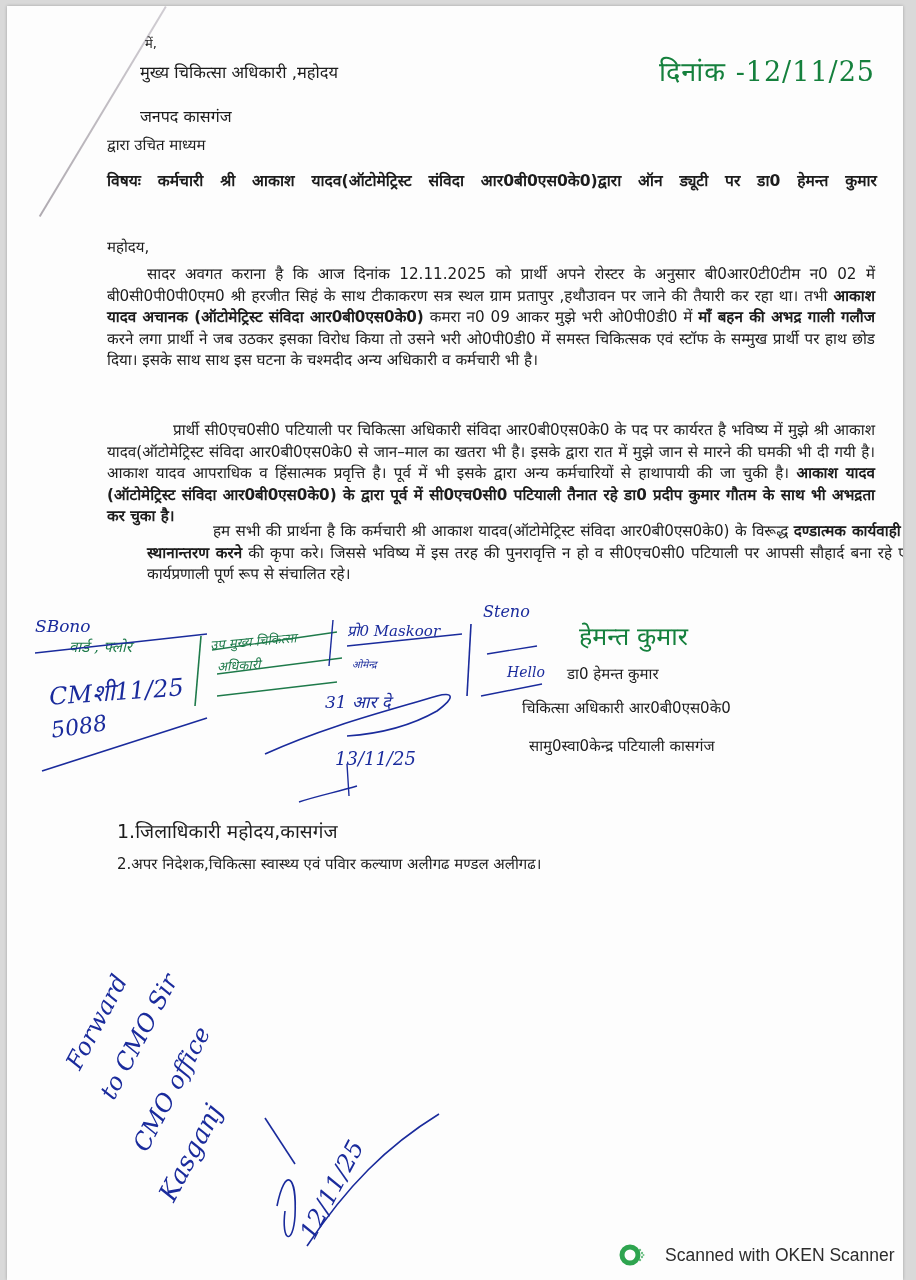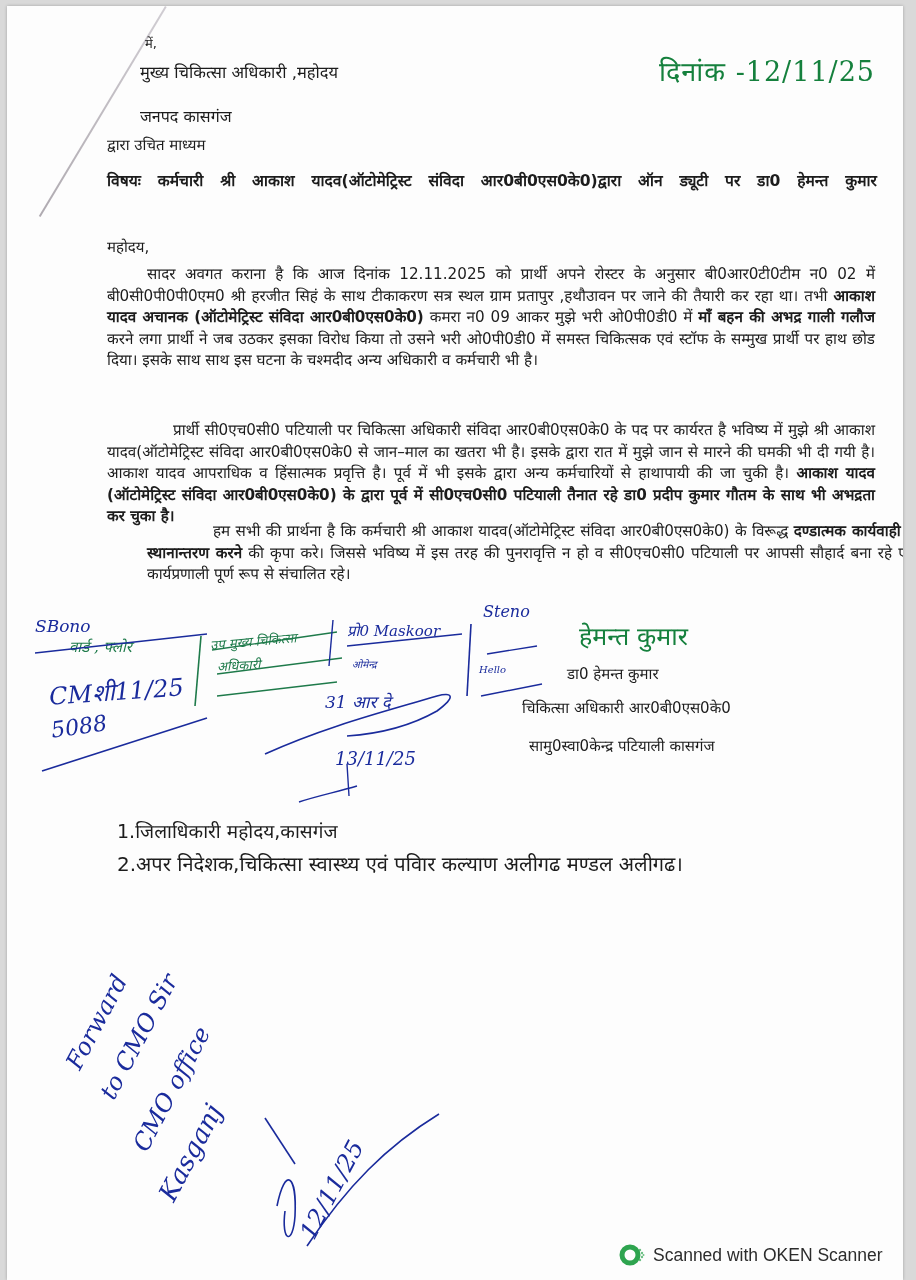--- a/index.html
+++ b/index.html
@@ -26,21 +26,21 @@
   .b { font-weight: bold; }
   .para { position: absolute; left: 100px; width: 768px; font-size: 15.2px; line-height: 21.6px; text-align: justify; text-align-last: auto; }
   .para .ind { display: inline-block; width: 40px; }
   .para.p2 .ind, .para.p3 .ind { width: 66px; }
   .hand { position: absolute; font-family: "DejaVu Serif", serif; font-style: italic; white-space: nowrap; }
   .blue { color: #1a2b9c; }
   .green { color: #1e7a4a; }
   .navy { color: #15803d; }
   svg.ink { position: absolute; left: 0; top: 0; pointer-events: none; }
   .badge {
-    position: absolute; left: 612px; top: 1236px; display: flex; align-items: center; gap: 8px;
+    position: absolute; left: 612px; top: 1236px; display: flex; align-items: center; gap: 20px;
   }
   .badge-logo { width: 26px; height: 26px; position: relative; }
   .badge-text { font-family: "Liberation Sans", sans-serif; font-size: 17.5px; color: #2c2c2c; }
 </style>
 </head>
 <body>
 
 <div class="page">
   <div class="fold"></div>
 
@@ -73,21 +73,21 @@
   <div class="hand blue" style="left:44px; top:708px; font-size:22px; transform:rotate(-8deg);">5088</div>
 
   <div class="hand green" style="left:203px; top:626px; font-size:13px; transform:rotate(-5deg);">उप मुख्य चिकित्सा</div>
   <div class="hand green" style="left:210px; top:650px; font-size:13px; transform:rotate(-3deg);">अधिकारी</div>
   <div class="hand blue" style="left:340px; top:614px; font-size:15px;">प्रो0 Maskoor</div>
   <div class="hand blue" style="left:345px; top:651px; font-size:10px;">ओमेन्द्र</div>
   <div class="hand blue" style="left:318px; top:684px; font-size:17px;">31 आर दे</div>
   <div class="hand blue" style="left:328px; top:742px; font-size:18px;">13/11/25</div>
 
   <div class="hand blue" style="left:476px; top:596px; font-size:16px;">Steno</div>
-  <div class="hand blue" style="left:472px; top:658px; font-size:10px;">Hello</div>
+  <div class="hand blue" style="left:500px; top:658px; font-size:14px;">Hello</div>
 
   <svg class="ink" width="896" height="1274">
 
     <path d="M28 647 L200 628" stroke="#1a2b9c" stroke-width="1.6" fill="none"></path>
     <path d="M35 765 L200 712" stroke="#1a2b9c" stroke-width="1.6" fill="none"></path>
 
     <path d="M194 630 L188 700" stroke="#1e7a4a" stroke-width="1.6" fill="none"></path>
     <path d="M205 644 L330 626" stroke="#1e7a4a" stroke-width="1.4" fill="none"></path>
     <path d="M210 668 L335 652" stroke="#1e7a4a" stroke-width="1.4" fill="none"></path>
     <path d="M210 690 L330 676" stroke="#1e7a4a" stroke-width="1.4" fill="none"></path>
@@ -107,21 +107,21 @@
     <path d="M270 1200 C278 1160 290 1168 288 1210 C286 1240 274 1236 278 1205" stroke="#1a2b9c" stroke-width="1.6" fill="none"></path>
     <path d="M300 1240 C340 1180 380 1140 432 1108" stroke="#1a2b9c" stroke-width="1.6" fill="none"></path>
   </svg>
 
   <div class="hand navy" style="left:572px; top:612px; font-size:25px; font-style:normal;">हेमन्त कुमार</div>
   <div class="t" style="left:560px; top:658px; font-size:15px;">डा0 हेमन्त कुमार</div>
   <div class="t" style="left:515px; top:692px; font-size:15px;">चिकित्सा अधिकारी आर0बी0एस0के0</div>
   <div class="t" style="left:522px; top:730px; font-size:15px;text-align:right;">सामु0स्वा0केन्द्र पटियाली कासगंज</div>
 
   <div class="t" style="left:110px; top:815px; font-size:19px;">1.जिलाधिकारी महोदय,कासगंज</div>
-  <div class="t" style="left:110px; top:848px; font-size:20px;">2.अपर निदेशक,चिकित्सा स्वास्थ्य एवं पविार कल्याण अलीगढ मण्डल अलीगढ।</div>
+  <div class="t" style="left:110px; top:848px; font-size:15px;">2.अपर निदेशक,चिकित्सा स्वास्थ्य एवं पविार कल्याण अलीगढ मण्डल अलीगढ।</div>
 
   <div style="position:absolute; left:62px; top:960px; transform:rotate(-58deg); transform-origin:left top;">
   </div>
   <div class="hand blue" style="left:78px; top:1040px; font-size:24px; transform:rotate(-62deg); transform-origin:left bottom;">Forward</div>
   <div class="hand blue" style="left:112px; top:1070px; font-size:24px; transform:rotate(-62deg); transform-origin:left bottom;">to CMO Sir</div>
   <div class="hand blue" style="left:145px; top:1122px; font-size:24px; transform:rotate(-62deg); transform-origin:left bottom;">CMO office</div>
   <div class="hand blue" style="left:172px; top:1170px; font-size:26px; transform:rotate(-62deg); transform-origin:left bottom;">Kasganj</div>
   <div class="hand blue" style="left:312px; top:1210px; font-size:24px; transform:rotate(-62deg); transform-origin:left bottom;">12/11/25</div>
 
   <div class="badge">

